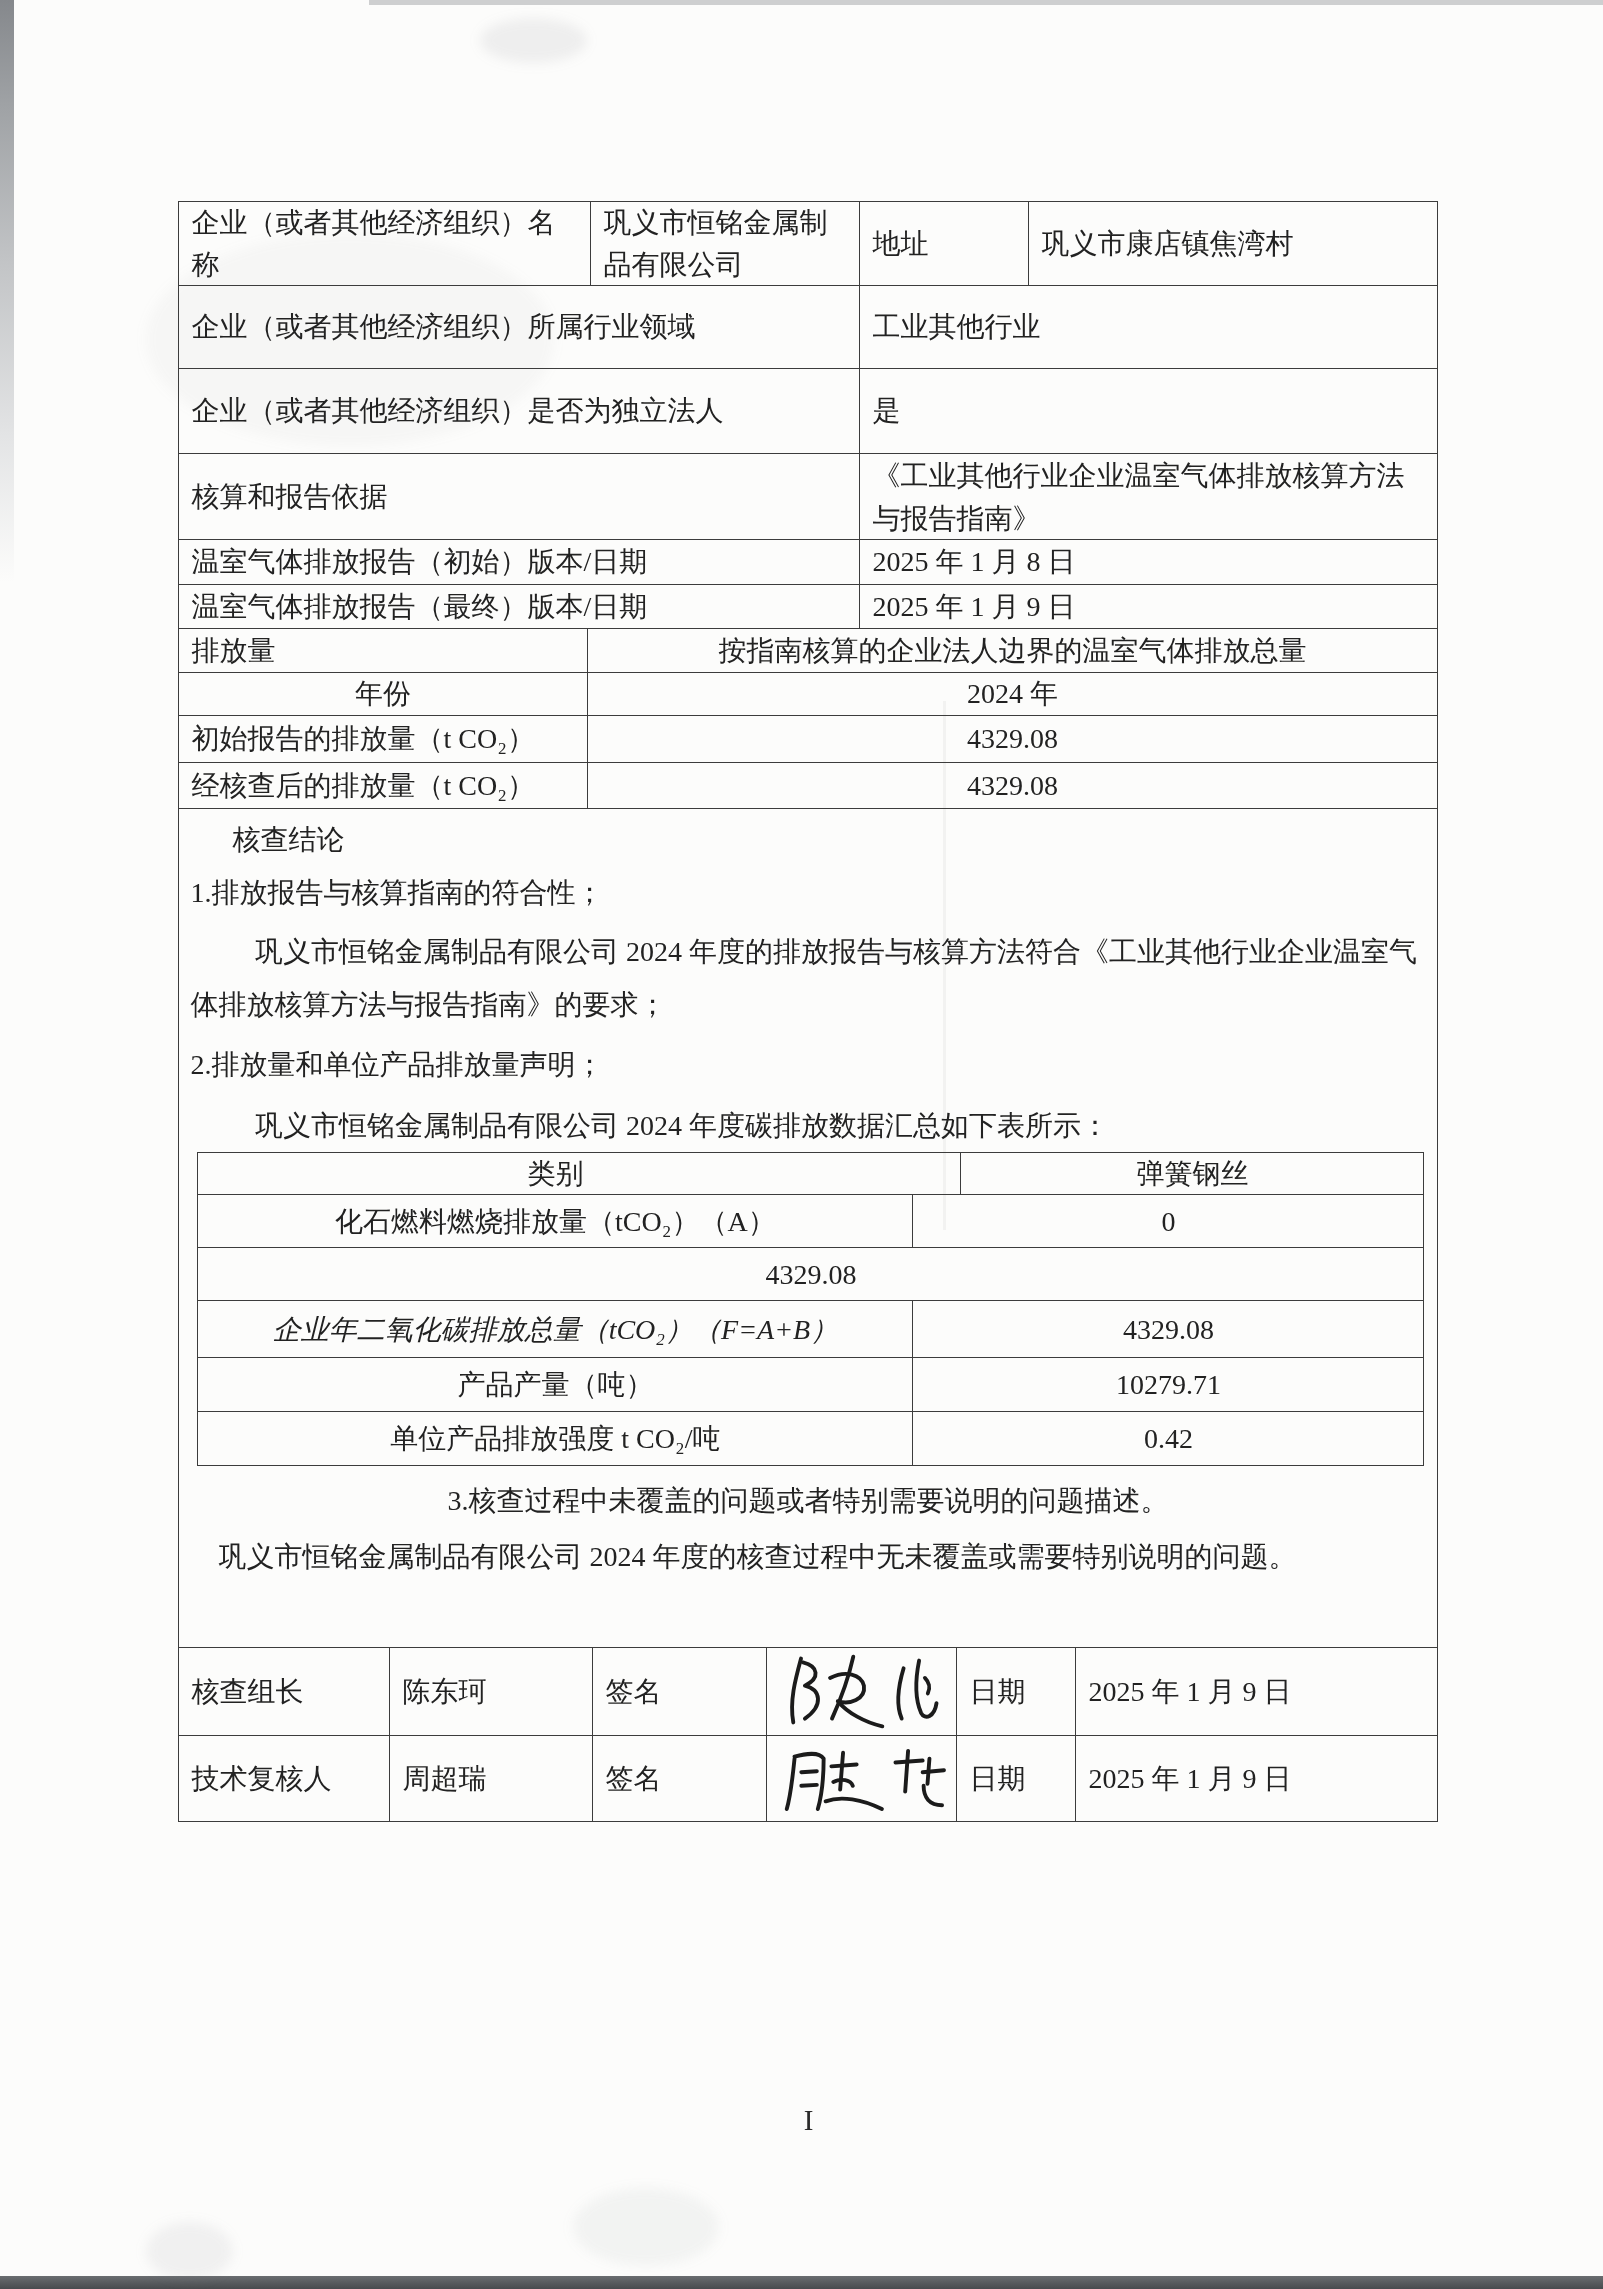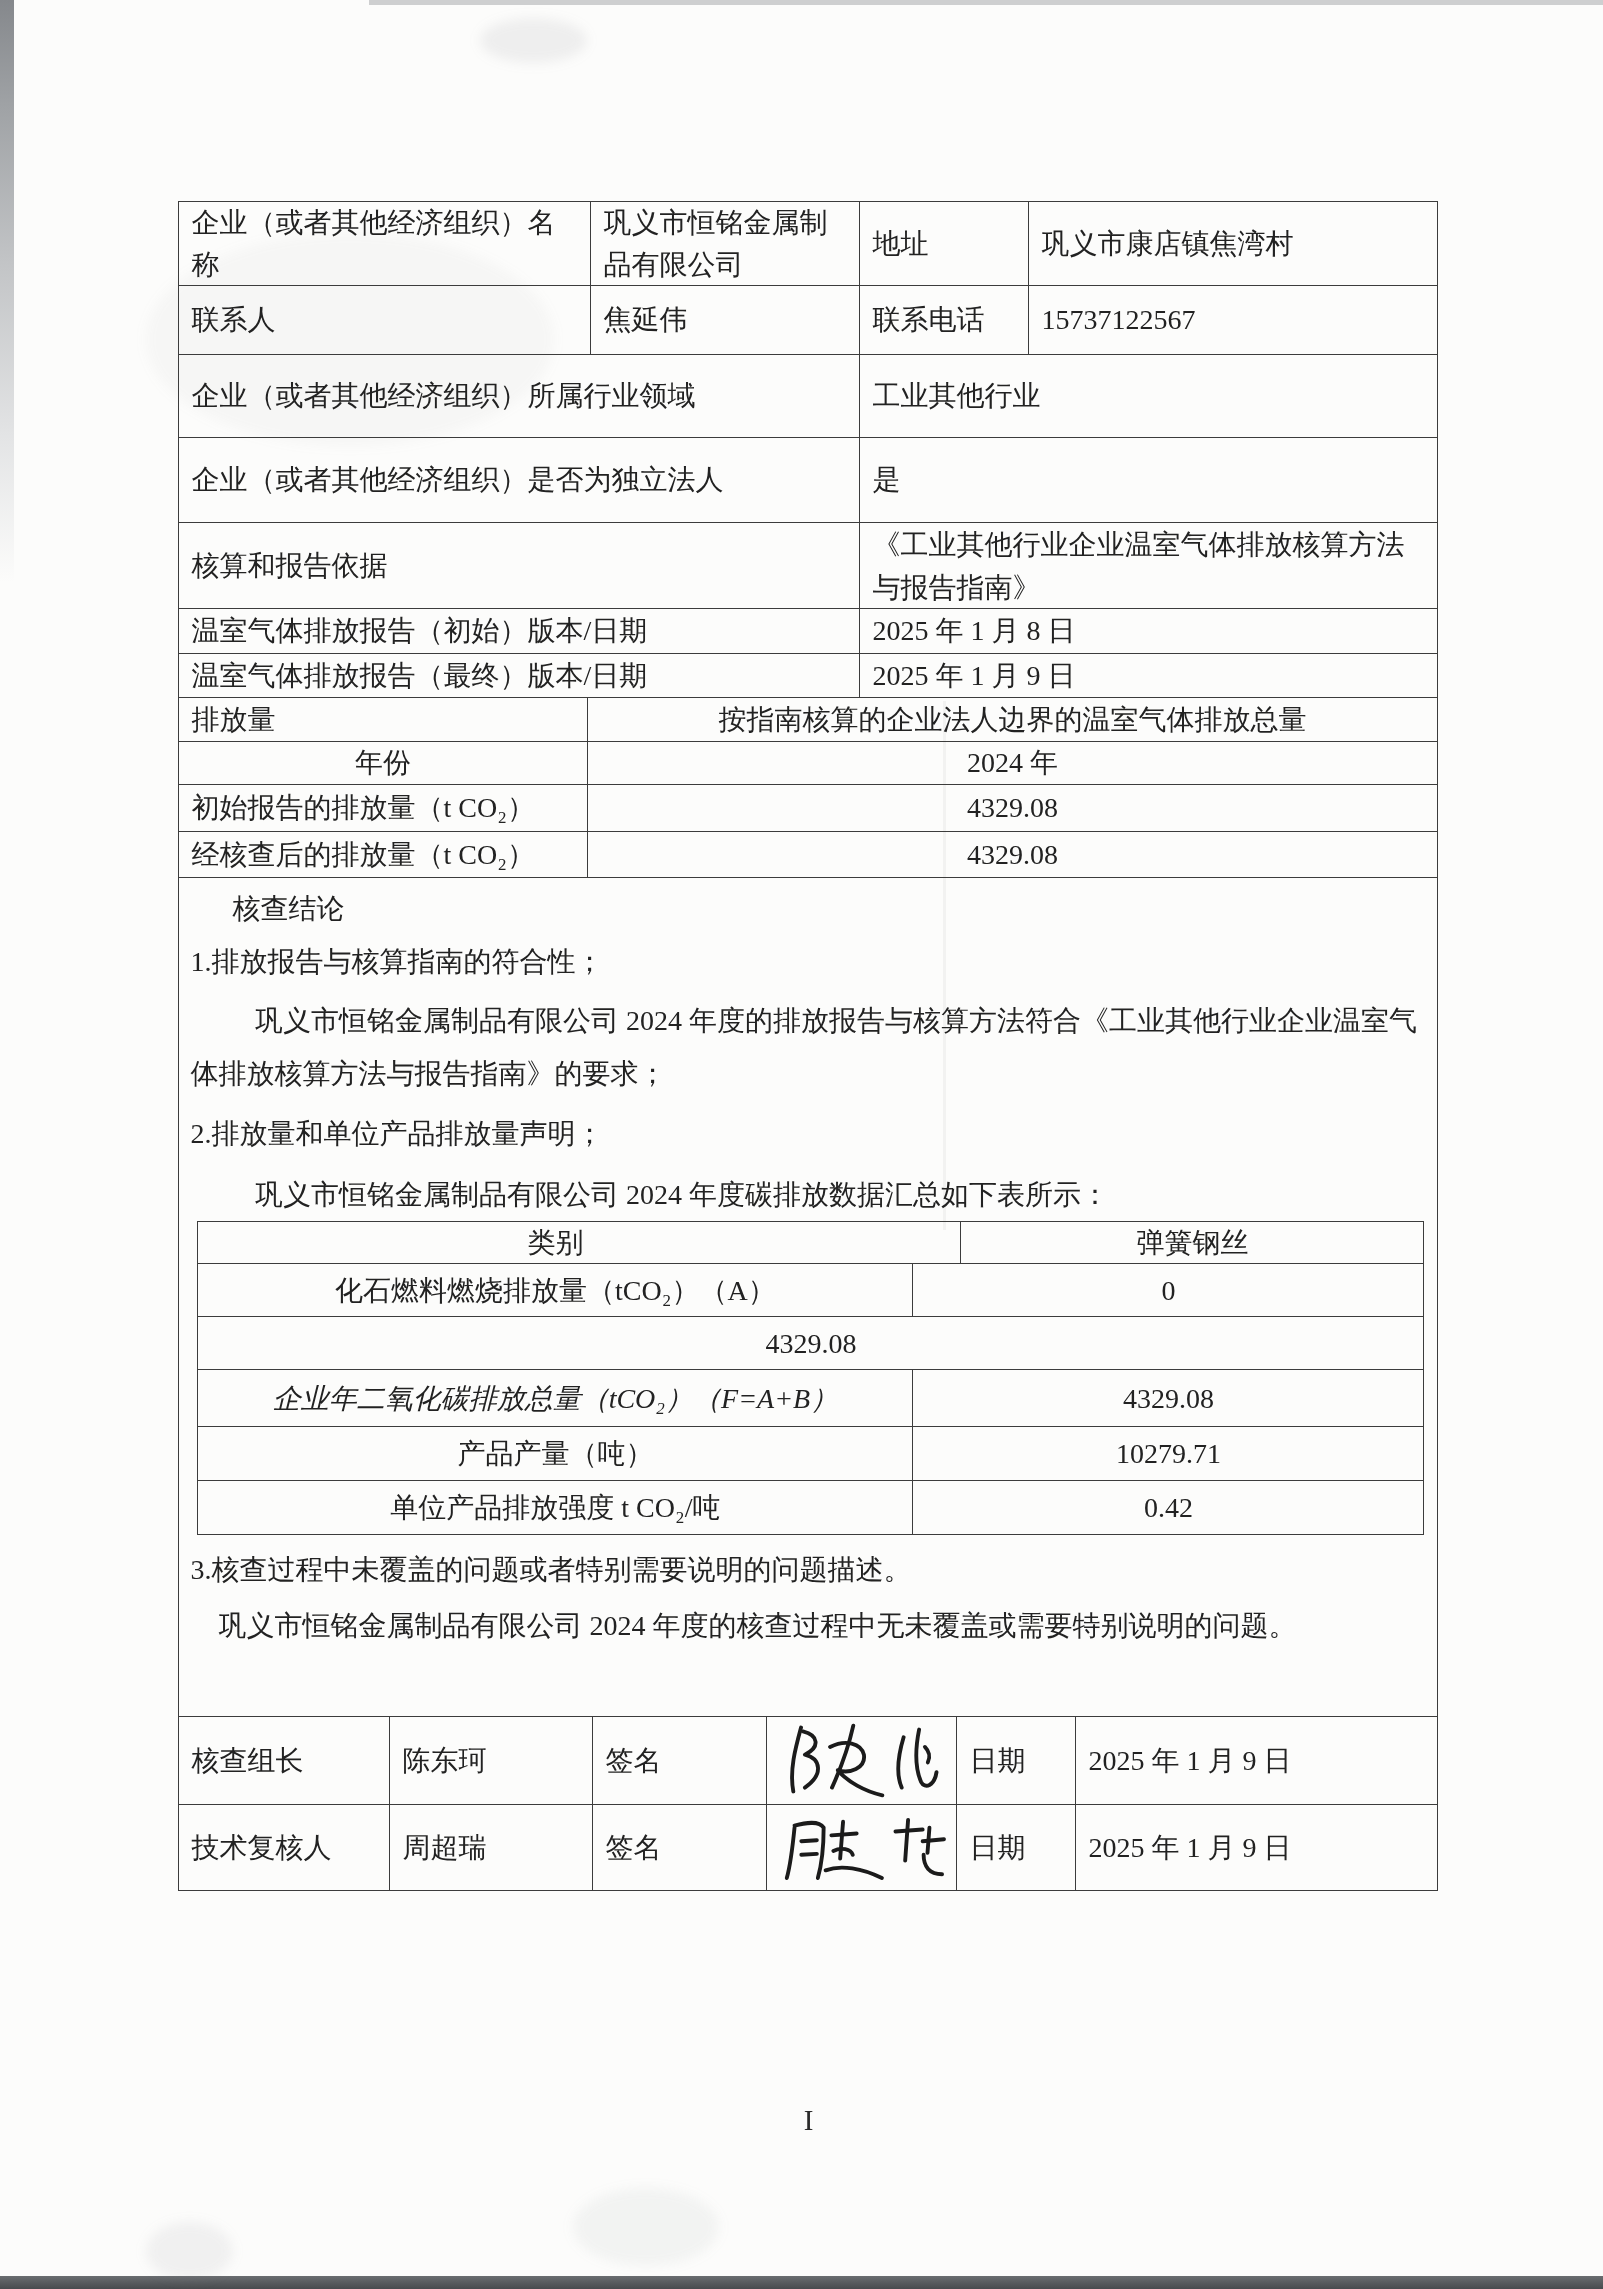--- a/index.html
+++ b/index.html
@@ -86,26 +86,20 @@
 
   <div class="doc">
 
     <div class="row" style="height:83px;">
       <div class="td" style="flex:0 0 411px;">企业（或者其他经济组织）名称</div>
       <div class="td" style="flex:0 0 269px;">巩义市恒铭金属制品有限公司</div>
       <div class="td" style="flex:0 0 169px;">地址</div>
       <div class="td grow">巩义市康店镇焦湾村</div>
     </div>
 
-    <div class="row" style="height:68px;">
-      <div class="td" style="flex:0 0 411px;">联系人</div>
-      <div class="td" style="flex:0 0 269px;">焦延伟</div>
-      <div class="td" style="flex:0 0 169px;">联系电话</div>
-      <div class="td grow">15737122567</div>
-    </div>
 
     <div class="row" style="height:82px;">
       <div class="td" style="flex:0 0 680px;">企业（或者其他经济组织）所属行业领域</div>
       <div class="td grow">工业其他行业</div>
     </div>
 
     <div class="row" style="height:84px;">
       <div class="td" style="flex:0 0 680px;">企业（或者其他经济组织）是否为独立法人</div>
       <div class="td grow">是</div>
     </div>
@@ -172,21 +166,21 @@
           <div class="row" style="height:53px;">
             <div class="td center" style="flex:0 0 714px;">产品产量（吨）</div>
             <div class="td grow center">10279.71</div>
           </div>
           <div class="row" style="height:53px;">
             <div class="td center" style="flex:0 0 714px;">单位产品排放强度 t CO₂/吨</div>
             <div class="td grow center">0.42</div>
           </div>
         </div>
 
-        <p style="margin-top:7.8px;">3.核查过程中未覆盖的问题或者特别需要说明的问题描述。</p>
+        <p style="margin-top:7.8px;text-align:center;">3.核查过程中未覆盖的问题或者特别需要说明的问题描述。</p>
         <p class="indent-small" style="margin-top:3.9px; line-height:52px;">巩义市恒铭金属制品有限公司 2024 年度的核查过程中无未覆盖或需要特别说明的问题。</p>
       </div>
     </div>
 
     <div class="row" style="height:87px;">
       <div class="td" style="flex:0 0 210px;">核查组长</div>
       <div class="td" style="flex:0 0 203px;">陈东珂</div>
       <div class="td" style="flex:0 0 174px;">签名</div>
       <div class="td" style="flex:0 0 190px; padding:0;">
         <div class="sigwrap">

